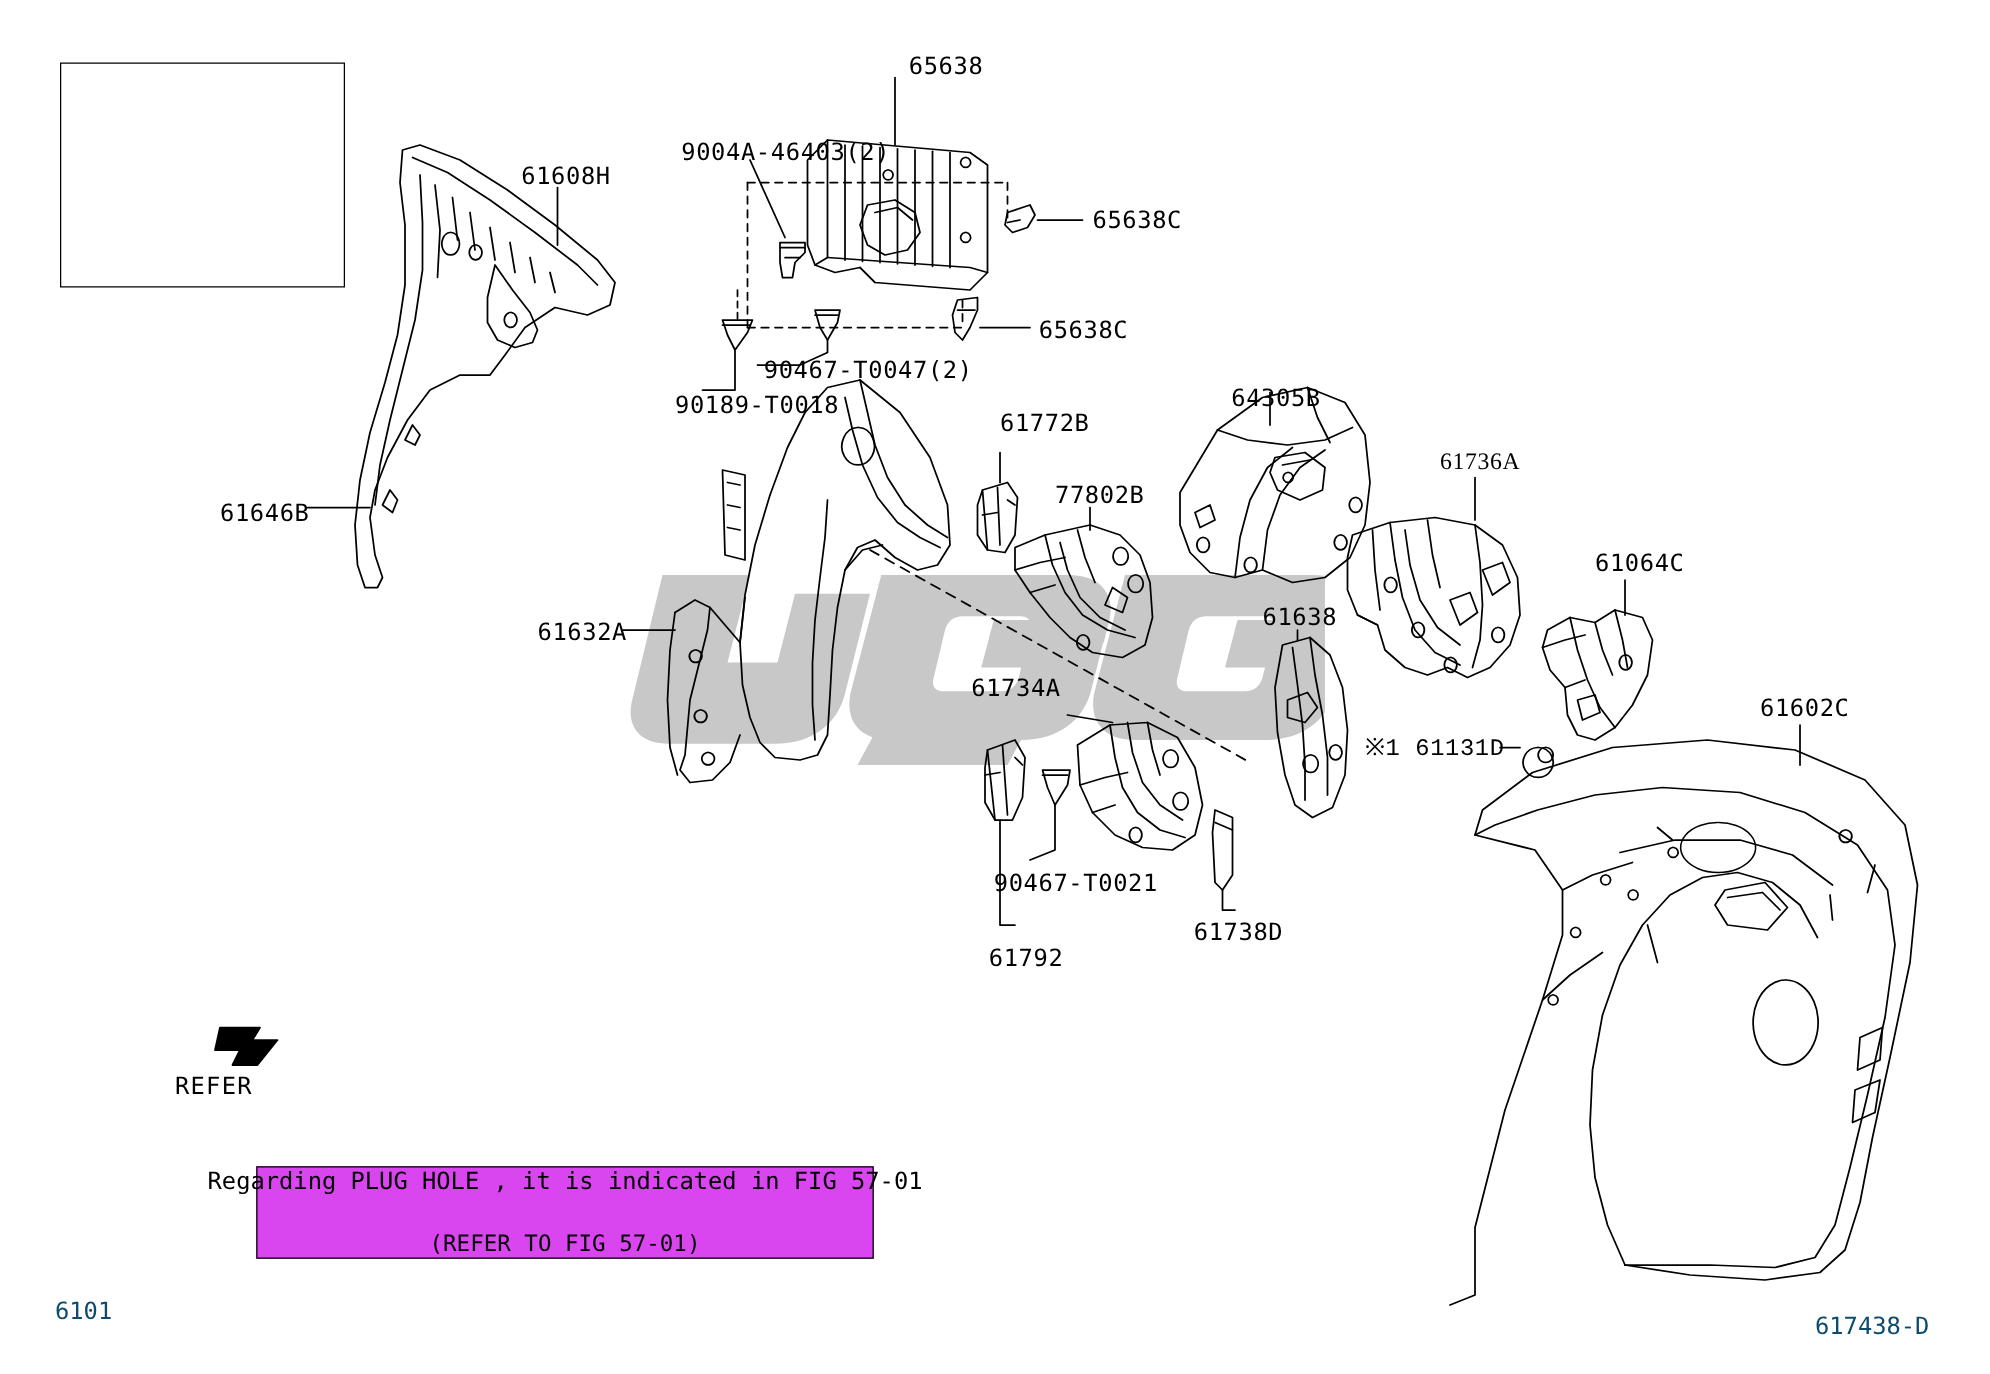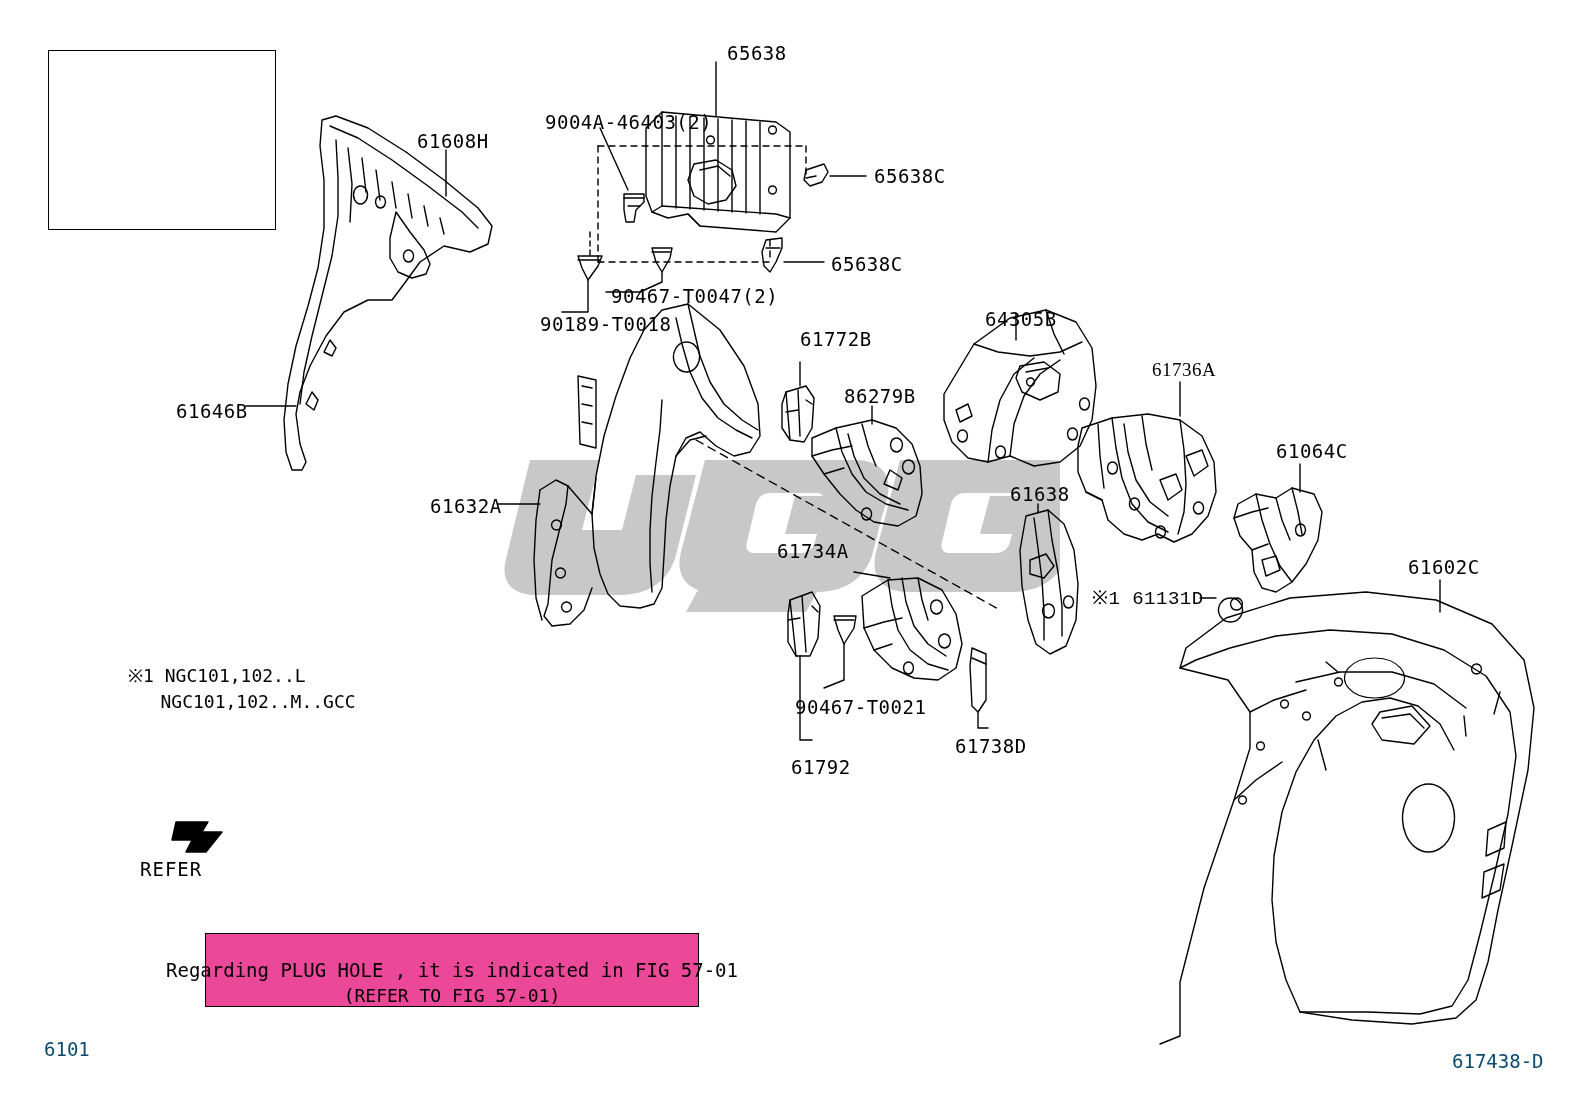--- a/index.html
+++ b/index.html
@@ -53,22 +53,22 @@
     position: absolute;
     left: 205px;
     top: 933px;
     width: 494px;
     height: 74px;
     border: 1px solid #000;
     box-sizing: border-box;
     display: flex;
     flex-direction: column;
     align-items: center;
-    justify-content: flex-end;
-    background: #ec4899;
+    justify-content: space-between;
+    background: #d946ef;
   }
   .note-box .l1 {
     font-family: "DejaVu Sans Mono", monospace;
     font-size: 19px;
     white-space: pre;
   }
   .note-box .l2 {
     font-family: "DejaVu Sans Mono", monospace;
     font-size: 18px;
     white-space: pre;
@@ -398,34 +398,32 @@
   <div class="lbl" style="left:689px; top:42px;margin-left:38px;">65638</div>
   <div class="lbl" style="left:545px; top:111px;">9004A-46403(2)</div>
   <div class="lbl" style="left:874px; top:165px;">65638C</div>
   <div class="lbl" style="left:831px; top:253px;">65638C</div>
   <div class="lbl" style="left:611px; top:285px;">90467-T0047(2)</div>
   <div class="lbl" style="left:540px; top:313px;">90189-T0018</div>
   <div class="lbl" style="left:417px; top:130px;">61608H</div>
   <div class="lbl" style="left:176px; top:400px;">61646B</div>
   <div class="lbl" style="left:430px; top:495px;">61632A</div>
   <div class="lbl" style="left:772px; top:328px;margin-left:28px;">61772B</div>
-  <div class="lbl" style="left:844px; top:385px;">86279B</div>
+  <div class="lbl" style="left:844px; top:385px;">77802B</div>
   <div class="lbl" style="left:985px; top:294px;margin-top:14px;">64305B</div>
   <div class="lbl" style="left:1152px; top:358px;font-family:Liberation Serif, serif;">61736A</div>
   <div class="lbl" style="left:1276px; top:440px;">61064C</div>
   <div class="lbl" style="left:1010px; top:483px;">61638</div>
   <div class="lbl" style="left:777px; top:540px;">61734A</div>
   <div class="lbl" style="left:1092px; top:588px;font-family:Liberation Mono, monospace;">※1 61131D</div>
   <div class="lbl" style="left:1408px; top:556px;">61602C</div>
   <div class="lbl" style="left:795px; top:696px;">90467-T0021</div>
   <div class="lbl" style="left:791px; top:756px;">61792</div>
   <div class="lbl" style="left:955px; top:735px;">61738D</div>
 
-  <div class="starnote">※1 NGC101,102..L
-   NGC101,102..M..GCC</div>
 
   <div class="front-label">REFER</div>
 
   <div class="note-box">
     <div class="l1">Regarding PLUG HOLE , it is indicated in FIG 57-01</div>
     <div class="l2">(REFER TO FIG 57-01)</div>
   </div>
 
   <div class="footer-code" style="left:44px; top:1038px;">6101</div>
   <div class="footer-code" style="left:1452px; top:1050px;">617438-D</div>

